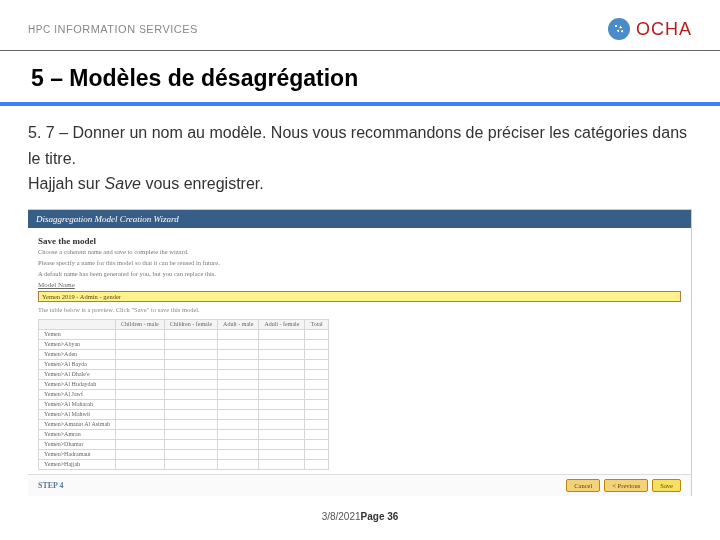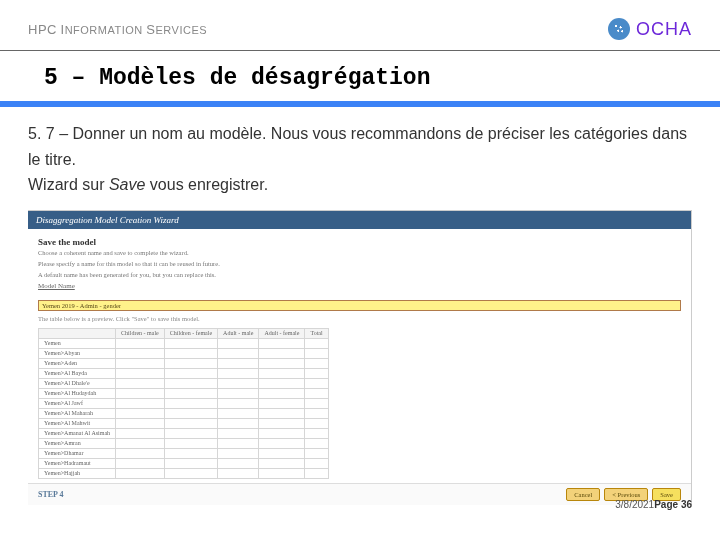--- a/index.html
+++ b/index.html
@@ -17,21 +17,21 @@
     justify-content: space-between;
     align-items: center;
     padding: 18px 28px 10px 28px;
     border-bottom: 1px solid #666;
   }
   .left-brand {
     font-size: 11px;
     color: #888;
     letter-spacing: 0.5px;
   }
-  .left-brand .big { font-size: 13px; }
+  .left-brand .big { font-size: 10px; }
   .right-brand {
     display: flex;
     align-items: center;
     gap: 6px;
   }
   .ocha-logo {
     width: 22px;
     height: 22px;
     background: #4a8bc9;
     border-radius: 50%;
@@ -44,31 +44,30 @@
     inset: 3px;
     background:
       radial-gradient(circle at 30% 30%, #fff 1px, transparent 1.2px),
       radial-gradient(circle at 60% 40%, #fff 1px, transparent 1.2px),
       radial-gradient(circle at 45% 60%, #fff 1px, transparent 1.2px),
       radial-gradient(circle at 70% 65%, #fff 1px, transparent 1.2px);
     border-radius: 50%;
   }
   .ocha-text {
     font-size: 18px;
-    color: #6d28d9;
+    color: #b91c1c;
     font-weight: 400;
     letter-spacing: 1px;
   }
   .slide-title {
     font-size: 23px;
     font-weight: bold;
     color: #000;
-    padding: 14px 28px 10px 44px;
-    border-bottom: 6px solid #3b82f6;
-    font-family: Liberation Mono, monospace;
+    padding: 14px 28px 10px 31px;
+    border-bottom: 4px solid #3b82f6;
   }
   .body-text {
     padding: 14px 28px 6px 28px;
     font-size: 16px;
     color: #333;
     line-height: 1.6;
   }
   .body-text .italic { font-style: italic; }
   .wizard {
     margin: 6px 28px 0 28px;
@@ -84,21 +83,21 @@
     background: #375e87;
     color: #fff;
     padding: 4px 8px;
     font-size: 9px;
     font-style: italic;
     font-weight: normal;
   }
   .wizard-body { padding: 8px 10px 4px 10px; }
   .wizard-h { font-size: 9px; font-weight: bold; color: #333; margin-bottom: 2px; }
   .wizard-p { font-size: 6.5px; color: #777; margin-bottom: 4px; }
-  .wizard-label { font-size: 7px; color: #666; margin-top: 4px; margin-bottom: 10px; text-decoration: underline; }
+  .wizard-label { font-size: 7px; color: #666; margin-top: 4px; margin-bottom: 2px; text-decoration: underline; }
   .wizard-input {
     width: 100%;
     border: 1px solid #b07a4a;
     background: #fff28a;
     padding: 1px 3px;
     font-size: 6.5px;
     color: #5a4a1a;
     font-family: inherit;
   }
   .wizard-note { font-size: 6.5px; color: #888; margin-top: 4px; }
@@ -134,26 +133,26 @@
     border-radius: 2px;
     background: linear-gradient(#fceabb, #f8b500);
     background: #f3d27a;
     cursor: pointer;
     font-family: inherit;
     color: #5a4a0a;
   }
   .step-btn.save { background: #f6e05e; }
   .footer {
     position: absolute;
-    bottom: 30px;
+    bottom: 18px;
     left: 0;
     right: 0;
     padding: 0 28px;
     display: flex;
-    justify-content: flex-end;
+    justify-content: center;
     font-size: 10px;
     color: #555;
   }
   .footer .page-label { color: #333; }
   .footer .page-label b { font-weight: bold; }
 </style>
 </head>
 <body>
 
 <div class="top-bar">
@@ -166,21 +165,21 @@
     <div class="ocha-logo"></div>
     <div class="ocha-text">OCHA</div>
   </div>
 </div>
 
 <div class="slide-title">5 – Modèles de désagrégation</div>
 
 <div class="body-text">
   <div>5. 7 – Donner un nom au modèle. Nous vous recommandons de préciser les catégories dans le titre.</div>
   <div>
-    <span>Wizard sur </span><span class="italic">Save </span><span>vous enregistrer.</span>
+    <span>Hajjah sur </span><span class="italic">Save </span><span>vous enregistrer.</span>
   </div>
 </div>
 
 <div class="wizard">
   <div class="wizard-header">Disaggregation Model Creation Wizard</div>
   <div class="wizard-body">
     <div class="wizard-h">Save the model</div>
     <div class="wizard-p">Choose a coherent name and save to complete the wizard.</div>
     <div class="wizard-p">Please specify a name for this model so that it can be reused in future.</div>
     <div class="wizard-p">A default name has been generated for you, but you can replace this.</div>

